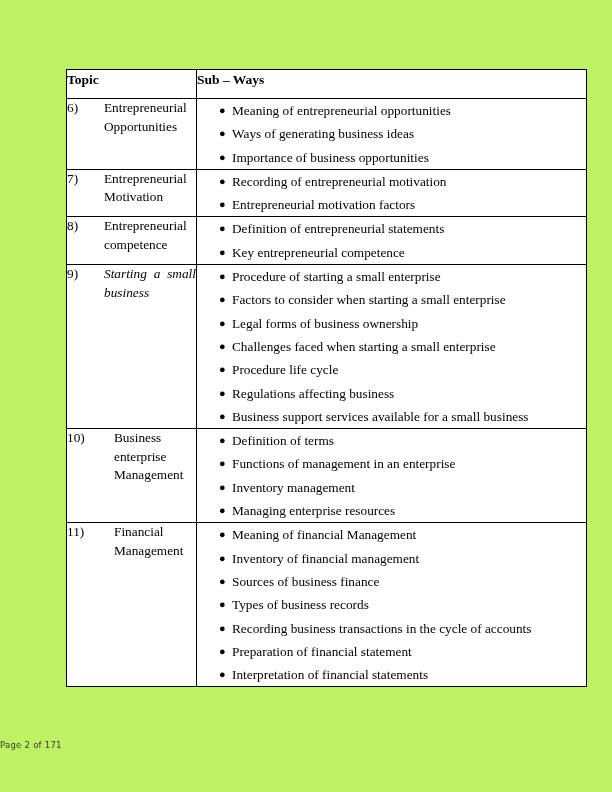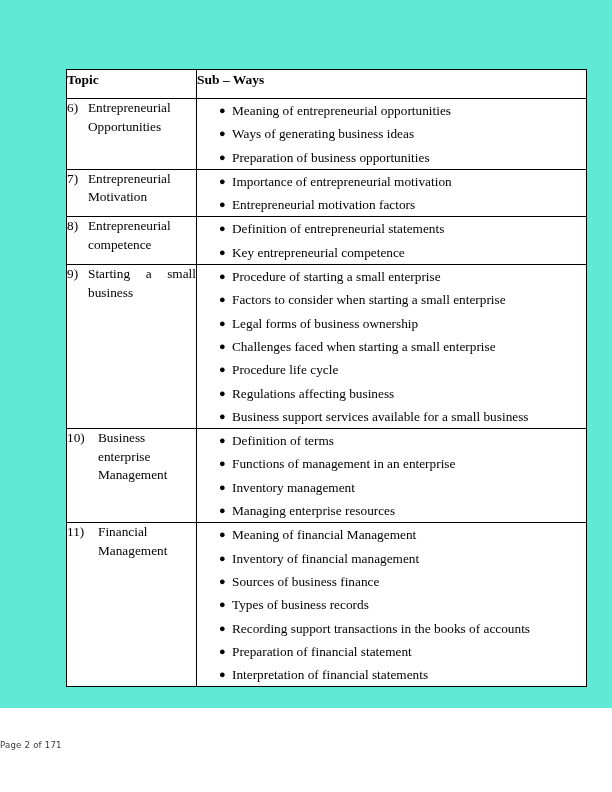--- a/index.html
+++ b/index.html
@@ -15,22 +15,22 @@
     font-family: "Liberation Serif", "DejaVu Serif", serif;
     color: #000000;
     -webkit-font-smoothing: antialiased;
   }
 
   .page {
     position: absolute;
     left: 0;
     top: 0;
     width: 612px;
-    height: 708px;
-    background: #5eead4;
+    height: 792px;
+    background: #bef264;
   }
 
   .syllabus-table {
     position: absolute;
     left: 66px;
     top: 69px;
     width: 520px;
     border-collapse: collapse;
     table-layout: fixed;
   }
@@ -71,24 +71,26 @@
     min-width: 17px;
     padding-right: 4px;
   }
   .topic-num.wide {
     min-width: 31px;
     padding-right: 0;
     font-family: Liberation Serif, serif;
   }
   .topic-text {
     flex: 1 1 auto;
+    margin-left: 16px;
   }
   .topic-text.justify {
     text-align: justify;
     text-align-last: justify;
+    font-style: italic;
   }
 
   
   .sub-cell {
     padding: 7px 6px 10px 0;
     font-size: 13.3px;
   }
   ul.bullets {
     margin: 0;
     padding: 0;
@@ -143,35 +145,35 @@
         <td class="topic-cell">
           <div class="topic-inner">
             <span class="topic-num">6)</span>
             <span class="topic-text">Entrepreneurial Opportunities</span>
           </div>
         </td>
         <td class="sub-cell">
           <ul class="bullets">
             <li><span class="bullet-dot">●</span><span>Meaning of entrepreneurial opportunities</span></li>
             <li><span class="bullet-dot">●</span><span>Ways of generating business ideas</span></li>
-            <li><span class="bullet-dot">●</span><span>Preparation of business opportunities</span></li>
+            <li><span class="bullet-dot">●</span><span>Importance of business opportunities</span></li>
           </ul>
         </td>
       </tr>
 
       <tr>
         <td class="topic-cell">
           <div class="topic-inner">
             <span class="topic-num">7)</span>
             <span class="topic-text">Entrepreneurial Motivation</span>
           </div>
         </td>
         <td class="sub-cell">
           <ul class="bullets">
-            <li><span class="bullet-dot">●</span><span>Importance of entrepreneurial motivation</span></li>
+            <li><span class="bullet-dot">●</span><span>Recording of entrepreneurial motivation</span></li>
             <li><span class="bullet-dot">●</span><span>Entrepreneurial motivation factors</span></li>
           </ul>
         </td>
       </tr>
 
       <tr>
         <td class="topic-cell">
           <div class="topic-inner">
             <span class="topic-num">8)</span>
             <span class="topic-text">Entrepreneurial competence</span>
@@ -228,21 +230,21 @@
             <span class="topic-num wide">11)</span>
             <span class="topic-text">Financial Management</span>
           </div>
         </td>
         <td class="sub-cell">
           <ul class="bullets">
             <li><span class="bullet-dot">●</span><span>Meaning of financial Management</span></li>
             <li><span class="bullet-dot">●</span><span>Inventory of financial management</span></li>
             <li><span class="bullet-dot">●</span><span>Sources of business finance</span></li>
             <li><span class="bullet-dot">●</span><span>Types of business records</span></li>
-            <li><span class="bullet-dot">●</span><span>Recording support transactions in the books of accounts</span></li>
+            <li><span class="bullet-dot">●</span><span>Recording business transactions in the cycle of accounts</span></li>
             <li><span class="bullet-dot">●</span><span>Preparation of financial statement</span></li>
             <li><span class="bullet-dot">●</span><span>Interpretation of financial statements</span></li>
           </ul>
         </td>
       </tr>
 
     </tbody>
   </table>
 
   <div class="page-footer">Page 2 of 171</div>

